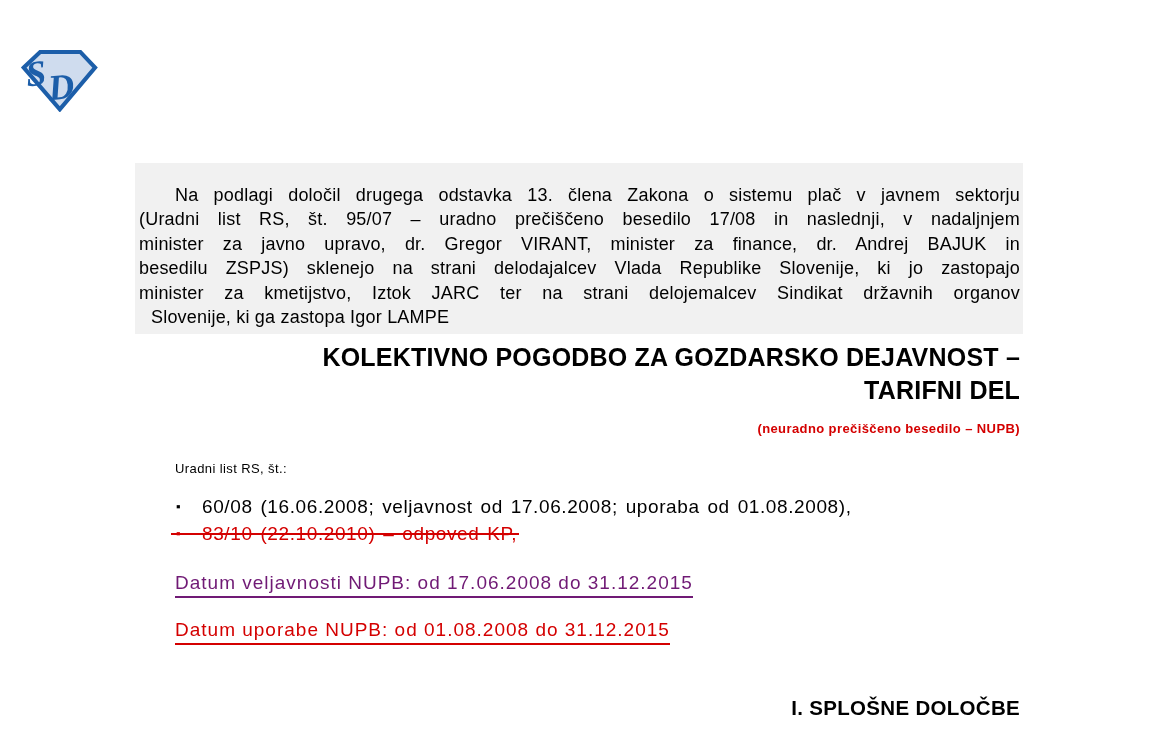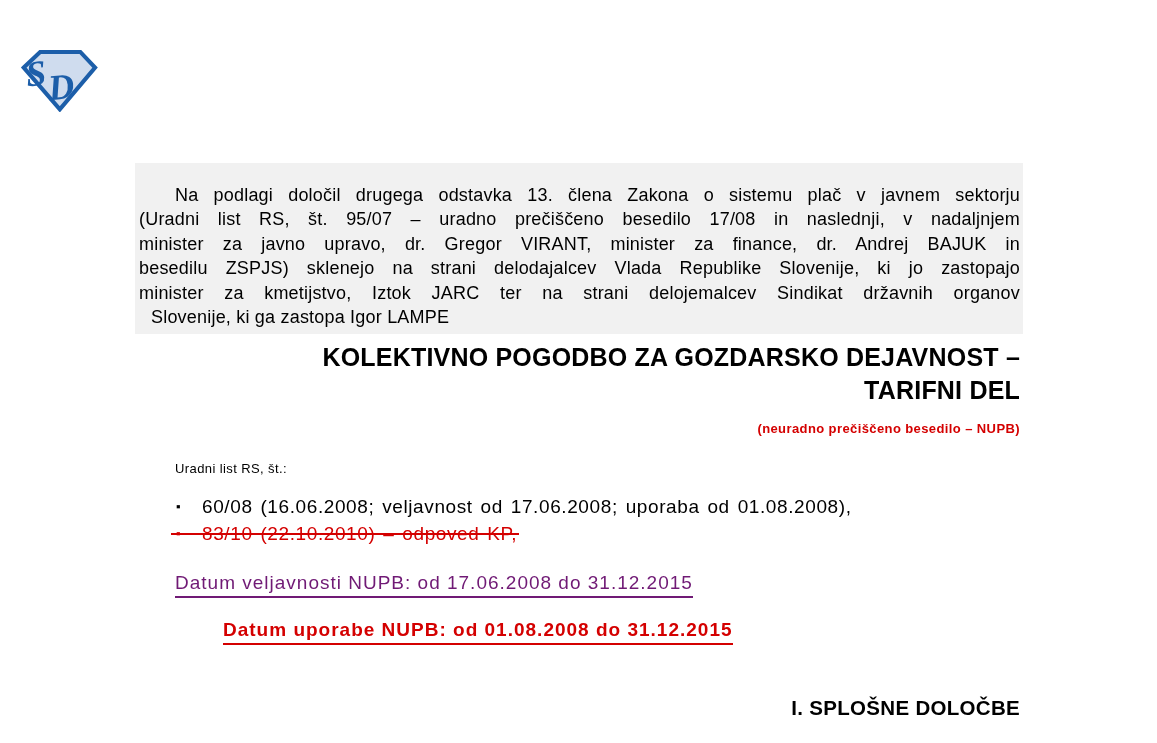--- a/index.html
+++ b/index.html
@@ -118,22 +118,21 @@
   }
   .datum .u {
     display: inline-block;
     border-bottom: 2px solid currentColor;
     padding-bottom: 2px;
   }
   .datum.effective { top: 572px; color: #701a75; }
   .datum.application {
     top: 619px;
     color: var(--red, #d40000);
-    font-weight: bold;
-    margin-left: 48px;
+    font-weight: normal;
   }
 
   
   .section-heading {
     position: absolute;
     left: 175px;
     top: 696px;
     width: 845px;
     text-align: right;
     font-size: 20.5px;

